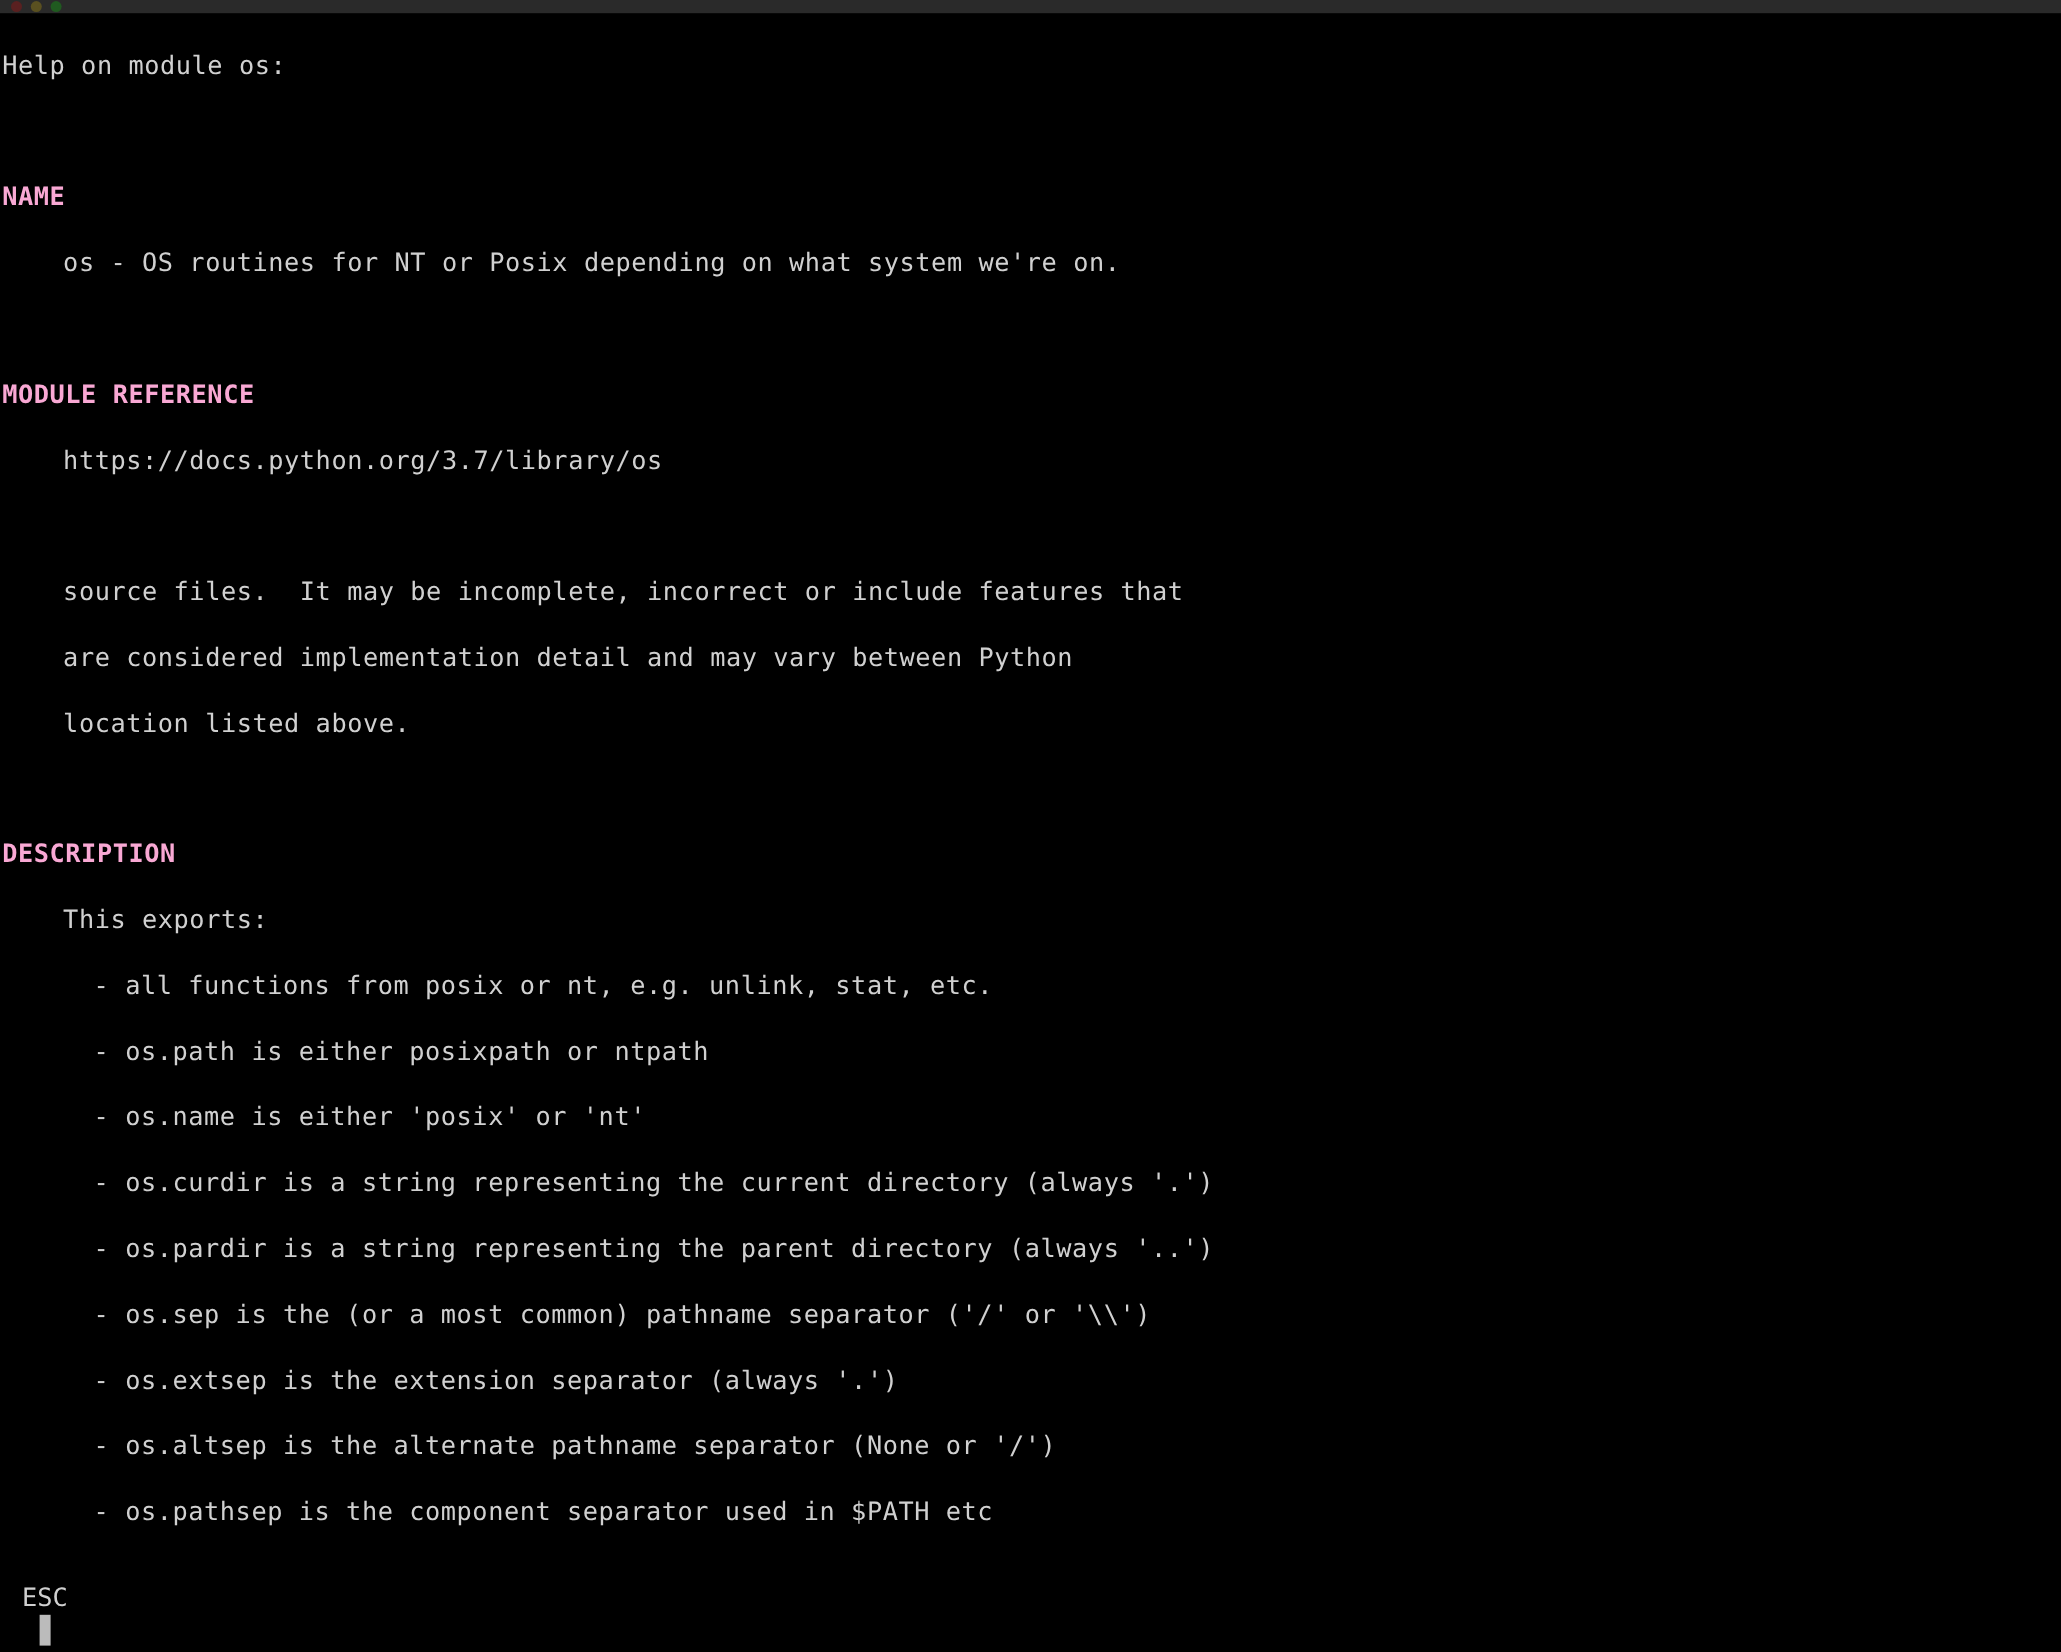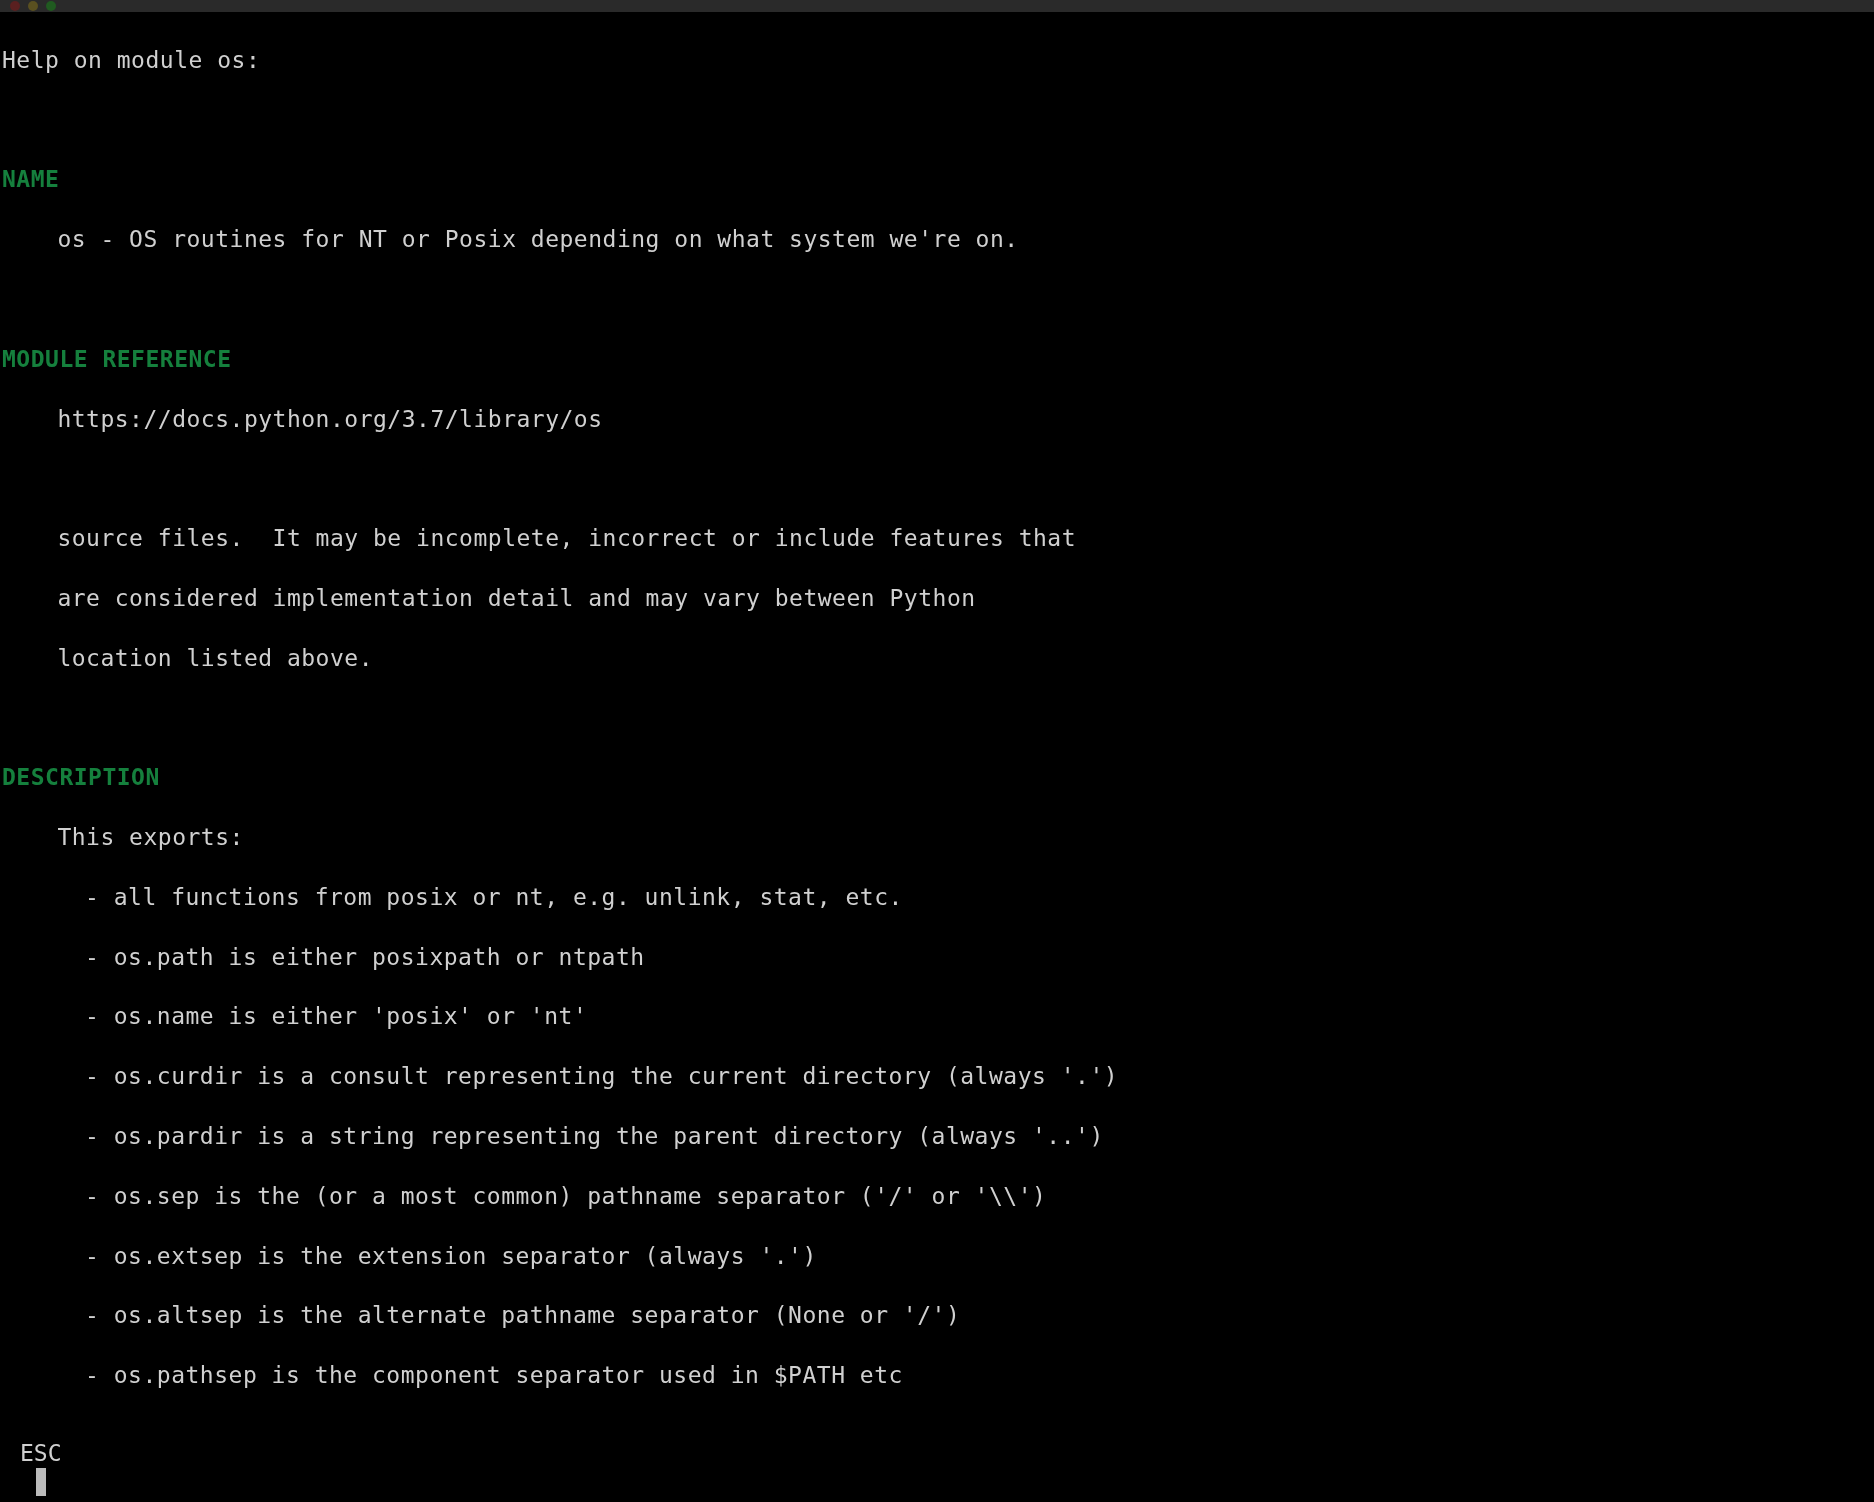--- a/index.html
+++ b/index.html
@@ -35,21 +35,21 @@
     .traffic-close { background-color: #5a2020; }
     .traffic-min { background-color: #5a5020; }
     .traffic-max { background-color: #205a20; }
     .terminal-content {
       padding: 4px 2px;
       white-space: pre;
       letter-spacing: 0.5px;
     }
     .bold {
       font-weight: bold;
-      color: #15803d;
+      color: #f9a8d4;
     }
     .line {
       display: block;
     }
     .indent1 { padding-left: 4ch; }
     .indent2 { padding-left: 6ch; }
     .status-line {
       position: absolute;
       bottom: 6px;
       left: 2px;
@@ -87,21 +87,21 @@
 <span class="line"> </span>
 <span class="line indent1">source files.  It may be incomplete, incorrect or include features that</span>
 <span class="line indent1">are considered implementation detail and may vary between Python</span>
 <span class="line indent1">location listed above.</span>
 <span class="line"> </span>
 <span class="line bold">DESCRIPTION</span>
 <span class="line indent1">This exports:</span>
 <span class="line indent2">- all functions from posix or nt, e.g. unlink, stat, etc.</span>
 <span class="line indent2">- os.path is either posixpath or ntpath</span>
 <span class="line indent2">- os.name is either 'posix' or 'nt'</span>
-<span class="line indent2">- os.curdir is a consult representing the current directory (always '.')</span>
+<span class="line indent2">- os.curdir is a string representing the current directory (always '.')</span>
 <span class="line indent2">- os.pardir is a string representing the parent directory (always '..')</span>
 <span class="line indent2">- os.sep is the (or a most common) pathname separator ('/' or '\\')</span>
 <span class="line indent2">- os.extsep is the extension separator (always '.')</span>
 <span class="line indent2">- os.altsep is the alternate pathname separator (None or '/')</span>
 <span class="line indent2">- os.pathsep is the component separator used in $PATH etc</span>
 
 
 
 
 

